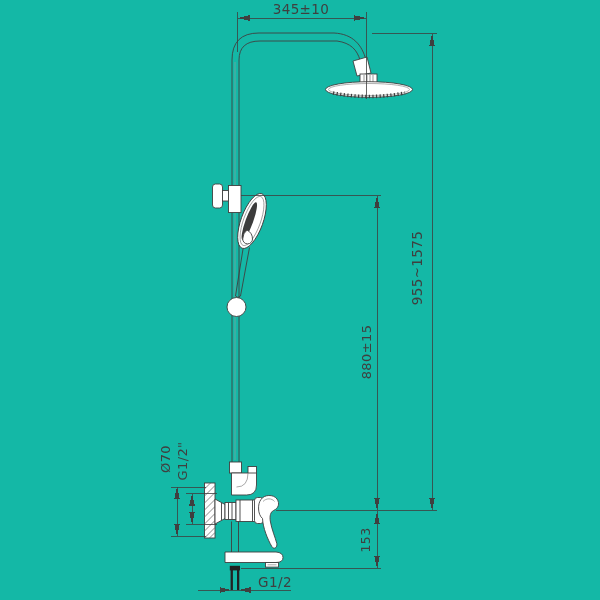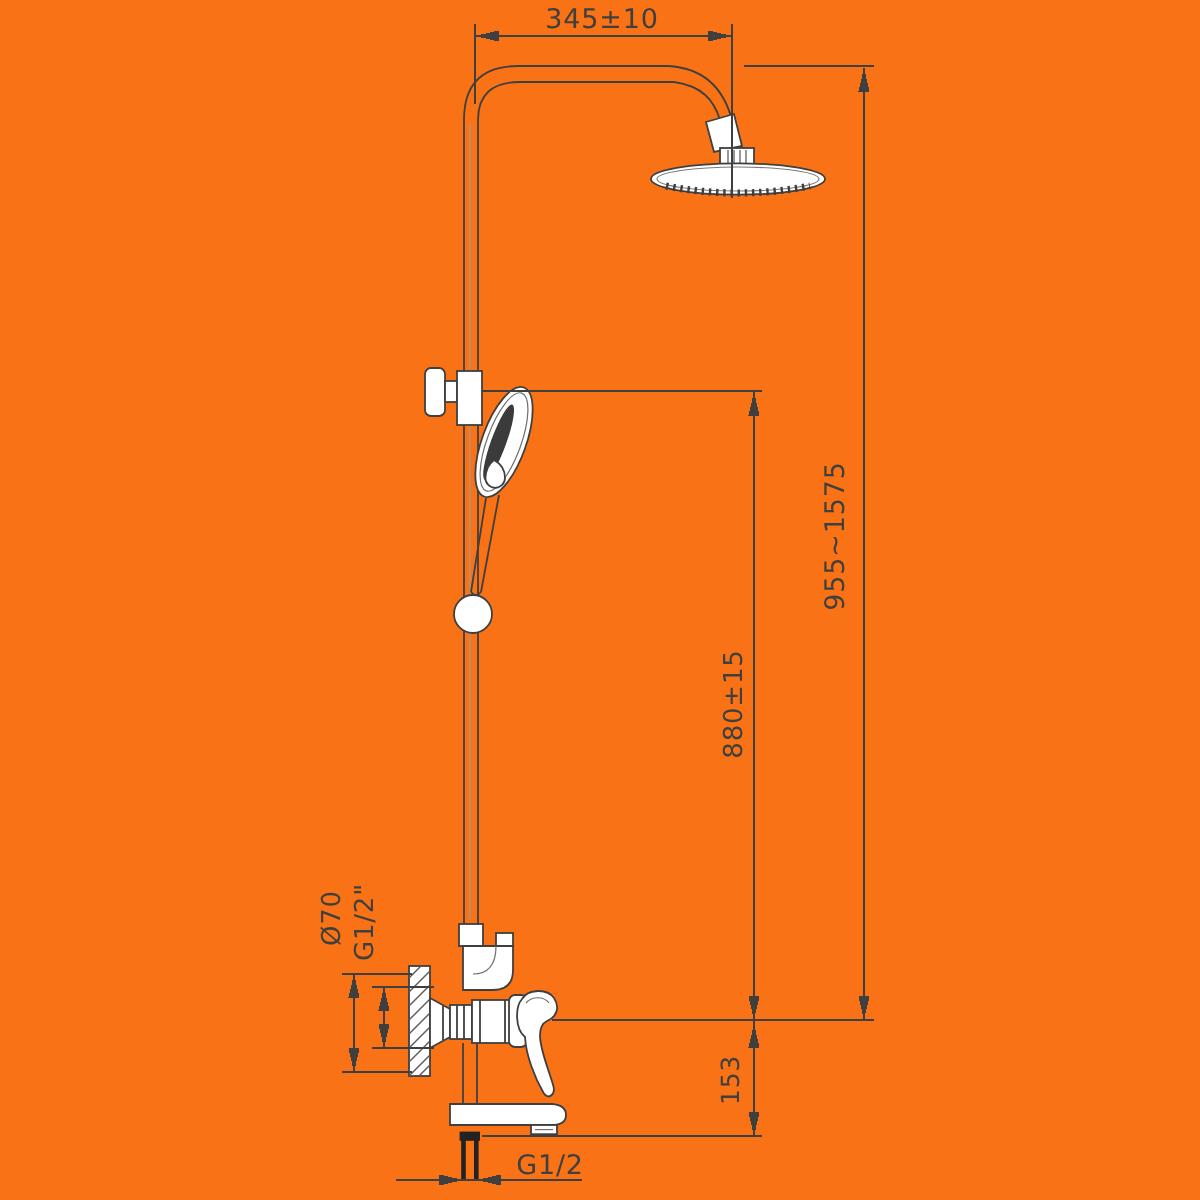--- a/index.html
+++ b/index.html
@@ -1,16 +1,16 @@
 <!DOCTYPE html>
 <html><head>
 <meta charset="utf-8">
 <style>
   html,body{margin:0;padding:0;background:#f7f7f7;}
-  .stage{width:600px;height:600px;background:#f97316;position:relative;overflow:hidden;}
+  .stage{width:600px;height:600px;background:#14b8a6;position:relative;overflow:hidden;}
   svg{display:block;}
   .dim-text{
     font-family:"DejaVu Sans", sans-serif;
     fill:#3f3f3f;
     letter-spacing:.4px;
   }
   .f13{font-size:13px;}
   .f14{font-size:13.5px;}
   .f12{font-size:12.5px;}
 </style>

